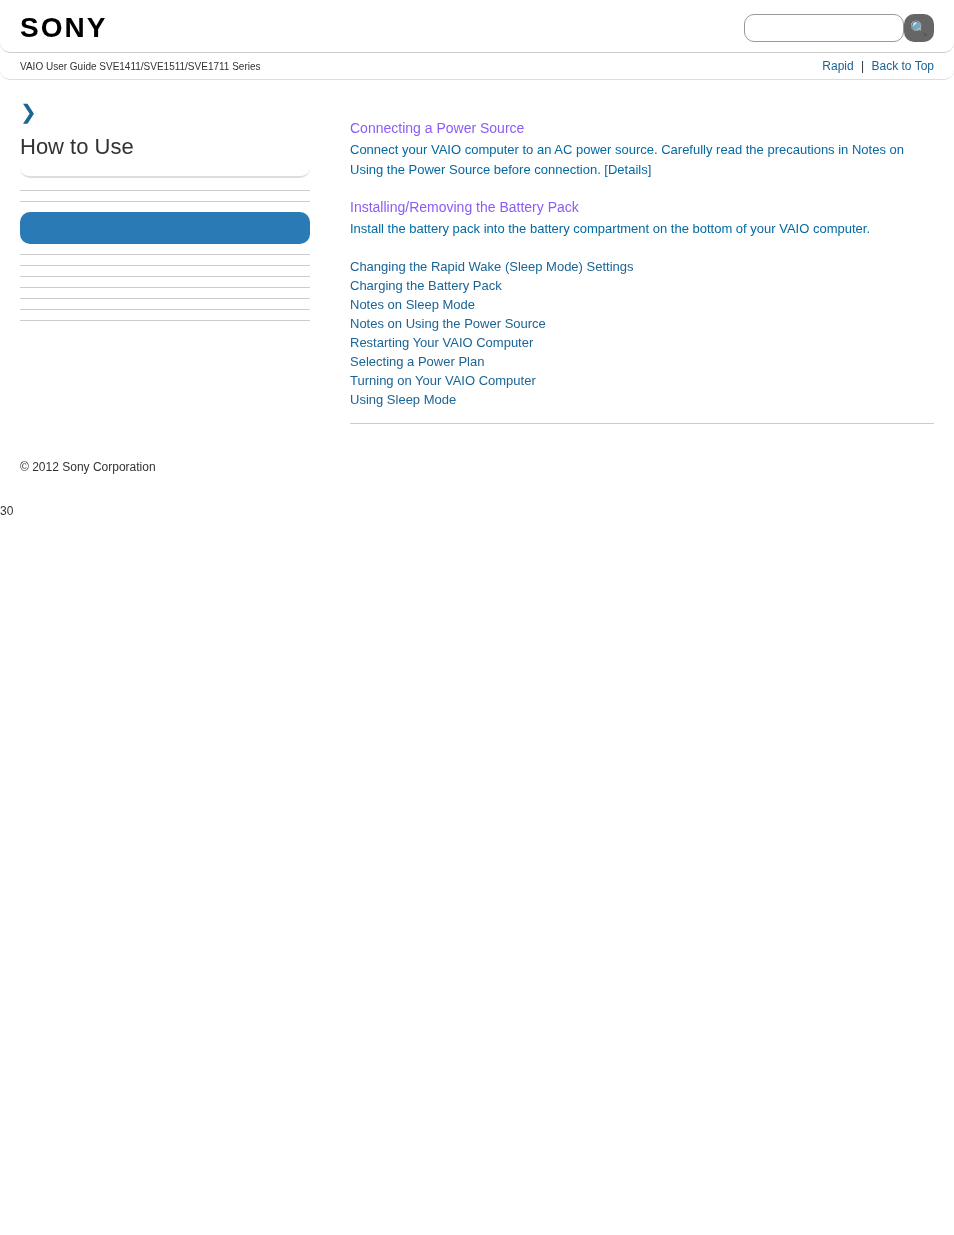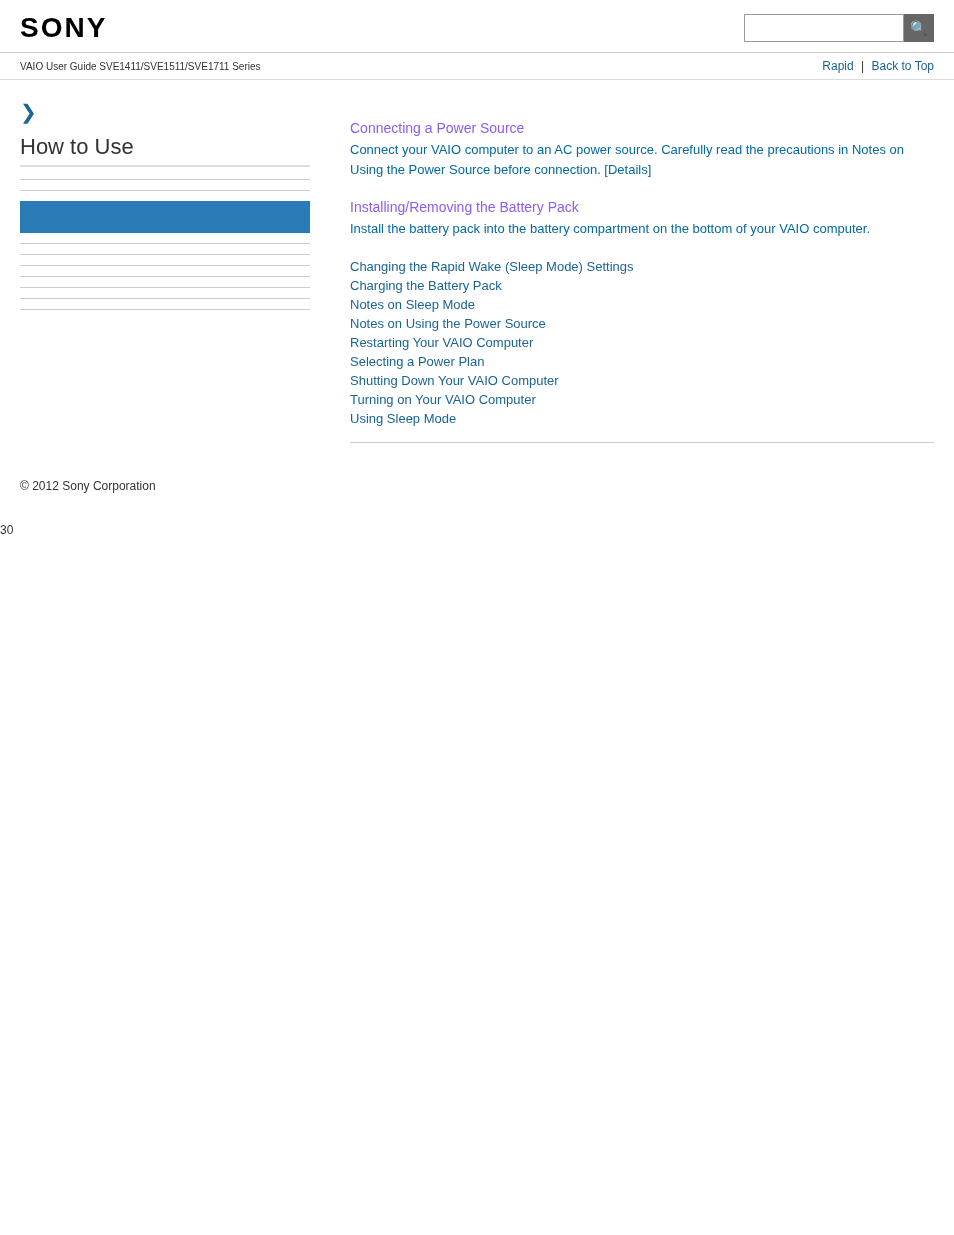--- a/index.html
+++ b/index.html
@@ -1,15 +1,15 @@
 <!DOCTYPE html>
 <html><head>
   <meta charset="utf-8">
   <style>
-    * { margin: 0; padding: 0; box-sizing: border-box; }
+    * { margin: 0; padding: 0; box-sizing: border-box; border-radius: 10px; }
     body {
       font-family: Arial, sans-serif;
       font-size: 13px;
       color: #333;
       background: #fff;
       width: 954px;
       min-height: 1235px;
     }
 
     
@@ -98,21 +98,21 @@
       font-size: 20px;
       margin-bottom: 10px;
       display: block;
     }
 
     .sidebar-title {
       font-size: 22px;
       font-weight: normal;
       color: #333;
       border-bottom: 2px solid #ddd;
-      padding-bottom: 5px;
+      padding-bottom: 16px;
       margin-bottom: 12px;
     }
 
     .sidebar-divider {
       border: none;
       border-top: 1px solid #ccc;
       margin: 10px 0;
     }
 
     .sidebar-highlight {
@@ -234,21 +234,20 @@
       <p class="content-desc">Install the battery pack into the battery compartment on the bottom of your VAIO computer.</p>
     </div>
 
     <ul class="link-list" id="link-list-container">
     <li><a href="#">Changing the Rapid Wake (Sleep Mode) Settings</a></li>
         <li><a href="#">Charging the Battery Pack</a></li>
         <li><a href="#">Notes on Sleep Mode</a></li>
         <li><a href="#">Notes on Using the Power Source</a></li>
         <li><a href="#">Restarting Your VAIO Computer</a></li>
         <li><a href="#">Selecting a Power Plan</a></li>
-        <li><a href="#">Shutting Down Your VAIO Computer</a></li>
         <li><a href="#">Turning on Your VAIO Computer</a></li>
         <li><a href="#">Using Sleep Mode</a></li>
       </ul>
 
     <hr class="content-divider">
 
   </div>
 </div>
 
 <div style="padding: 0 20px 10px 20px;">

